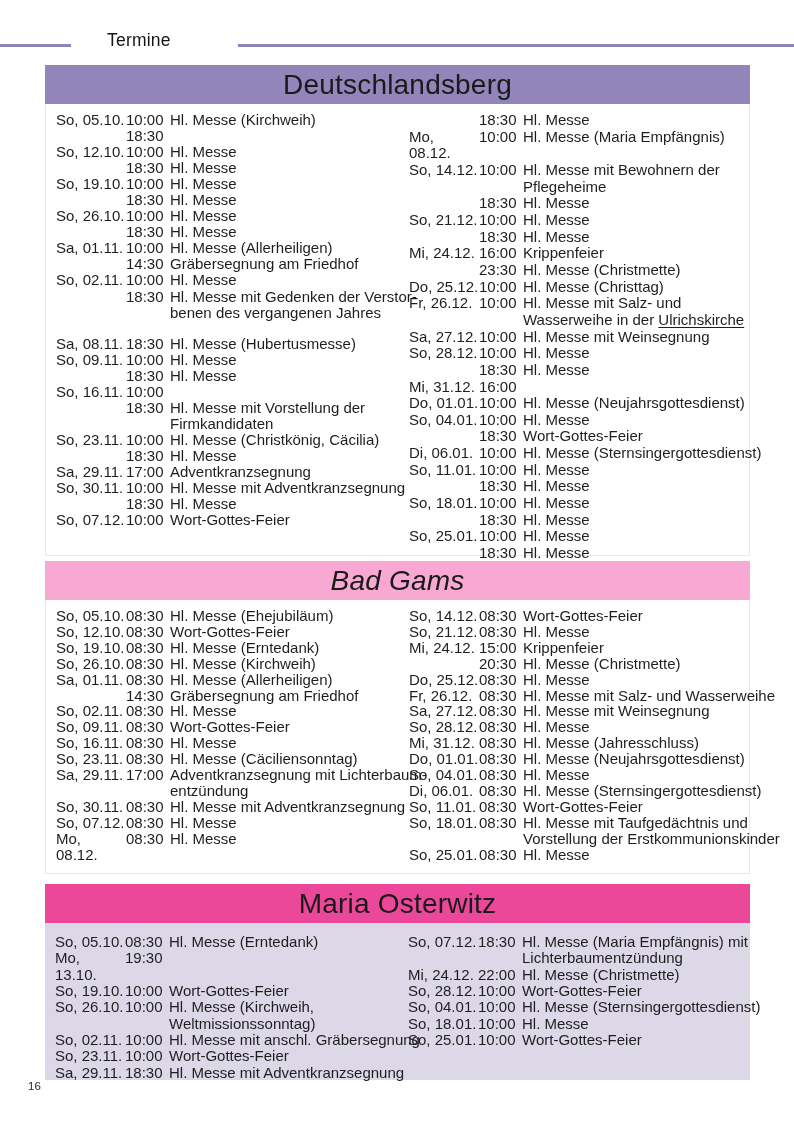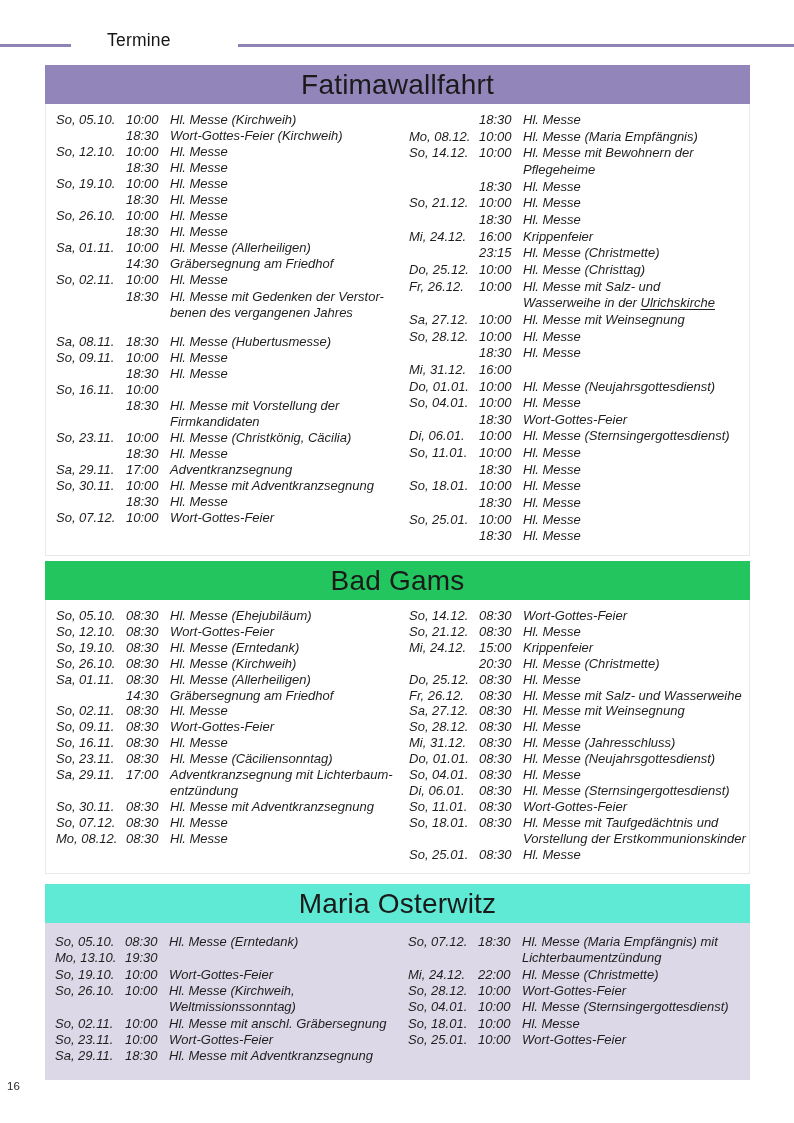--- a/index.html
+++ b/index.html
@@ -24,57 +24,56 @@
   .s-1 { top:561px; }
   .s-2 { top:884px; }
   .banner {
     height:39px; display:flex; align-items:center; justify-content:center;
     font-size:28px; font-weight:500; color:#1a1a1a; letter-spacing:.2px;
   }
   .body { display:flex; padding:8px 12px 0 10px; }
   .s-0 .body { height:452px; border:1px solid #e9e9e9; border-top:none; background:#ffffff; }
   .s-1 .body { height:274px; border:1px solid #e9e9e9; border-top:none; background:#ffffff; }
   .s-2 .body { height:157px; padding-top:11px; }
-  .col { font-size:13px;font-style:italic; }
+  .col { font-size:15px; }
   .col-left { width:353px; flex:0 0 353px; }
   .col-right { flex:1; }
   .s-0 .col-left  { line-height:16.05px; }
   .s-0 .col-right { line-height:16.65px; }
   .s-1 .col { line-height:15.9px; }
   .s-2 .col { line-height:16.35px; }
   .row { display:grid; grid-template-columns:70px 44px 1fr; }
   .row-gap { height:1em; }
   .c-desc { white-space:nowrap; }
   .underlined { text-decoration:underline; text-underline-offset:2px; }
-  .page-number { position:absolute; left:7px; top:1080px; font-size:11.5px; color:#2a2a2a; }
+  .page-number { position:absolute; left:28px; top:1080px; font-size:11.5px; color:#2a2a2a; }
 </style>
 </head>
 <body>
 
 <header class="termine-row">
   <span class="rule rule-left" style="background-color: rgb(144, 131, 181);"></span>
   <span class="eyebrow">Termine</span>
   <span class="rule rule-right" style="background-color: rgb(144, 131, 181);"></span>
 </header>
 
 <section class="parish s-0">
   <div class="banner" style="background-color: rgb(146, 133, 186);">
-    <span>Fatimawallfahrt</span>
+    <span>Deutschlandsberg</span>
   </div>
   <div class="body" style="background-color: rgb(255, 255, 255);">
     <div class="col col-left">
         <div class="row">
           <span class="c-date">So, 05.10.</span>
           <span class="c-time">10:00</span>
           <span class="c-desc">Hl. Messe (Kirchweih)</span>
         </div>
         <div class="row">
           <span class="c-date"></span>
           <span class="c-time">18:30</span>
-          <span class="c-desc">Wort-Gottes-Feier (Kirchweih)</span>
         </div>
         <div class="row">
           <span class="c-date">So, 12.10.</span>
           <span class="c-time">10:00</span>
           <span class="c-desc">Hl. Messe</span>
         </div>
         <div class="row">
           <span class="c-date"></span>
           <span class="c-time">18:30</span>
           <span class="c-desc">Hl. Messe</span>
@@ -206,21 +205,21 @@
           <span class="c-time">18:30</span>
           <span class="c-desc">Hl. Messe</span>
         </div>
         <div class="row">
           <span class="c-date">Mi, 24.12.</span>
           <span class="c-time">16:00</span>
           <span class="c-desc">Krippenfeier</span>
         </div>
         <div class="row">
           <span class="c-date"></span>
-          <span class="c-time">23:15</span>
+          <span class="c-time">23:30</span>
           <span class="c-desc">Hl. Messe (Christmette)</span>
         </div>
         <div class="row">
           <span class="c-date">Do, 25.12.</span>
           <span class="c-time">10:00</span>
           <span class="c-desc">Hl. Messe (Christtag)</span>
         </div>
         <div class="row">
           <span class="c-date">Fr, 26.12.</span>
           <span class="c-time">10:00</span>
@@ -293,21 +292,21 @@
         <div class="row">
           <span class="c-date"></span>
           <span class="c-time">18:30</span>
           <span class="c-desc">Hl. Messe</span>
         </div>
       </div>
   </div>
 </section>
 
 <section class="parish s-1">
-  <div class="banner" style="background-color: #22c55e;">
+  <div class="banner" style="background-color: #f9a8d4; font-style: italic;">
     <span>Bad Gams</span>
   </div>
   <div class="body" style="background-color: rgb(255, 255, 255);">
     <div class="col col-left">
         <div class="row">
           <span class="c-date">So, 05.10.</span>
           <span class="c-time">08:30</span>
           <span class="c-desc">Hl. Messe (Ehejubiläum)</span>
         </div>
         <div class="row">
@@ -450,21 +449,21 @@
         <div class="row">
           <span class="c-date">So, 25.01.</span>
           <span class="c-time">08:30</span>
           <span class="c-desc">Hl. Messe</span>
         </div>
       </div>
   </div>
 </section>
 
 <section class="parish s-2">
-  <div class="banner" style="background-color: #5eead4;">
+  <div class="banner" style="background-color: #ec4899;">
     <span>Maria Osterwitz</span>
   </div>
   <div class="body" style="background-color: rgb(220, 216, 231);">
     <div class="col col-left">
         <div class="row">
           <span class="c-date">So, 05.10.</span>
           <span class="c-time">08:30</span>
           <span class="c-desc">Hl. Messe (Erntedank)</span>
         </div>
         <div class="row">

